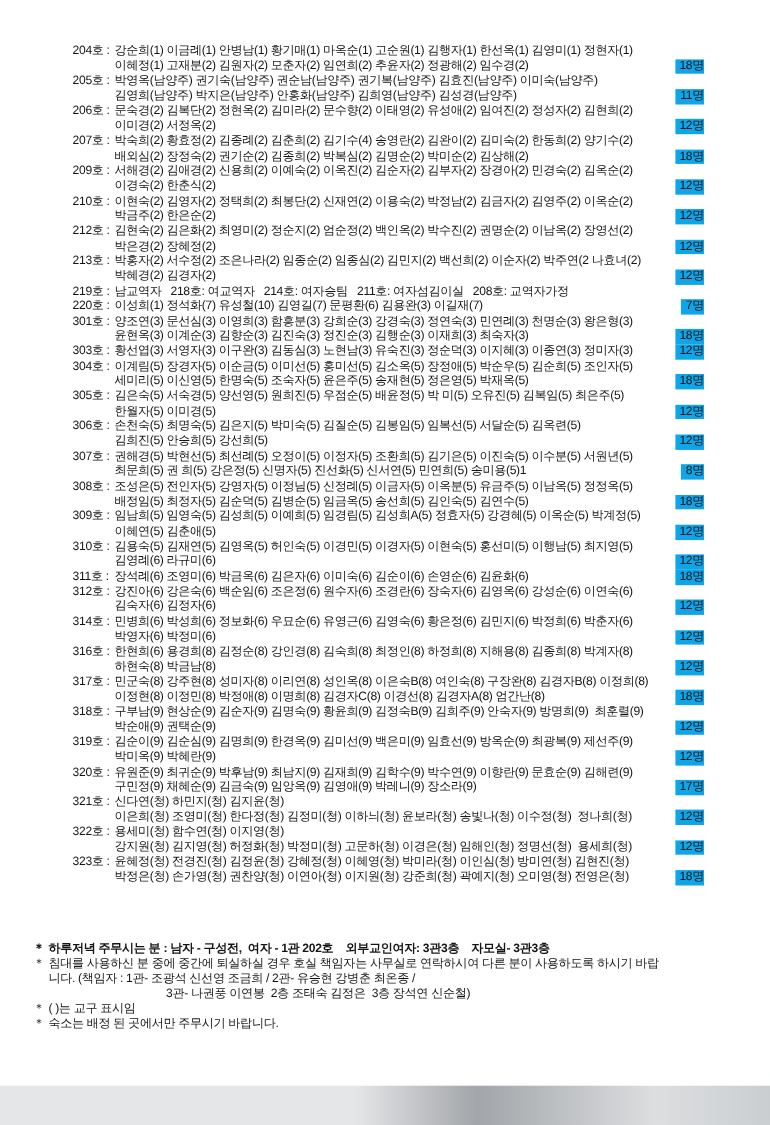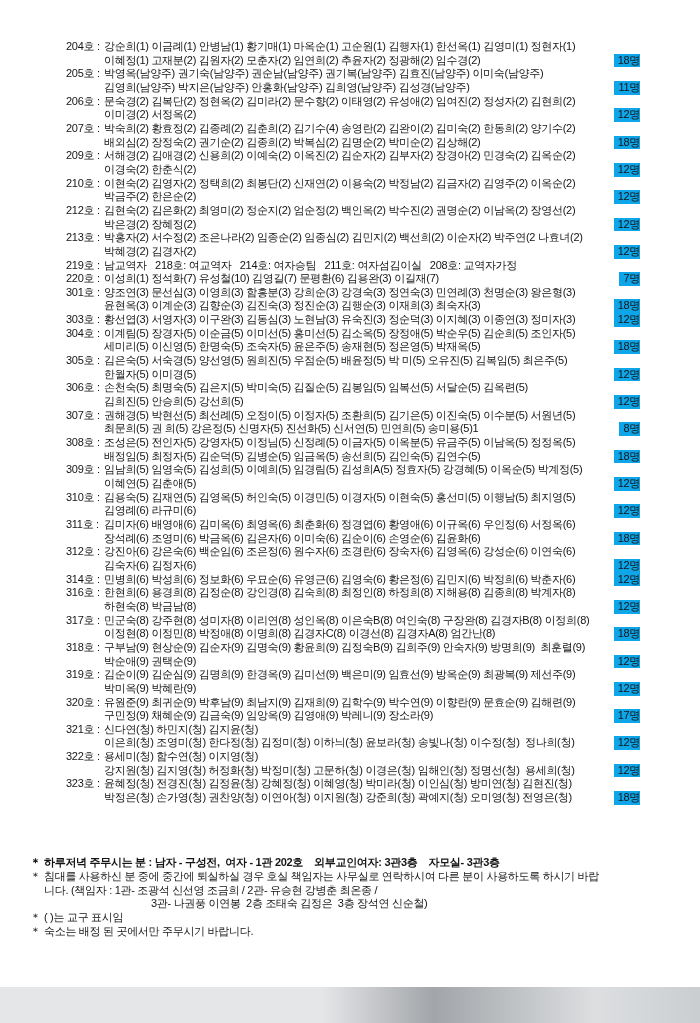--- a/index.html
+++ b/index.html
@@ -189,37 +189,37 @@
       <div class="room-label">310호 :</div>
       <div class="room-body">
         <div class="occ-line">김용숙(5) 김재연(5) 김영옥(5) 허인숙(5) 이경민(5) 이경자(5) 이현숙(5) 홍선미(5) 이행남(5) 최지영(5)</div>
         <div class="occ-line">김영례(6) 라규미(6)</div>
         <span class="count">12명</span>
       </div>
     </div>
     <div class="room-row">
       <div class="room-label">311호 :</div>
       <div class="room-body">
-        <div class="occ-line">김미자(6) 배영애(6) 김미옥(6) 최영옥(6) 최춘화(6) 정경엽(6) 황영애(6) 이규옥(6) 우인정(6) 서정옥(6)</div>
         <div class="occ-line">장석례(6) 조영미(6) 박금옥(6) 김은자(6) 이미숙(6) 김순이(6) 손영순(6) 김윤화(6)</div>
         <span class="count">18명</span>
       </div>
     </div>
     <div class="room-row">
       <div class="room-label">312호 :</div>
       <div class="room-body">
         <div class="occ-line">강진아(6) 강은숙(6) 백순임(6) 조은정(6) 원수자(6) 조경란(6) 장숙자(6) 김영옥(6) 강성순(6) 이연숙(6)</div>
         <div class="occ-line">김숙자(6) 김정자(6)</div>
         <span class="count">12명</span>
       </div>
     </div>
     <div class="room-row">
       <div class="room-label">314호 :</div>
       <div class="room-body">
         <div class="occ-line">민병희(6) 박성희(6) 정보화(6) 우묘순(6) 유영근(6) 김영숙(6) 황은정(6) 김민지(6) 박정희(6) 박춘자(6)</div>
+        <div class="occ-line">박영자(6) 박정미(6)</div>
         <span class="count">12명</span>
       </div>
     </div>
     <div class="room-row">
       <div class="room-label">316호 :</div>
       <div class="room-body">
         <div class="occ-line">한현희(6) 용경희(8) 김정순(8) 강인경(8) 김숙희(8) 최정인(8) 하정희(8) 지해용(8) 김종희(8) 박계자(8)</div>
         <div class="occ-line">하현숙(8) 박금남(8)</div>
         <span class="count">12명</span>
       </div>

